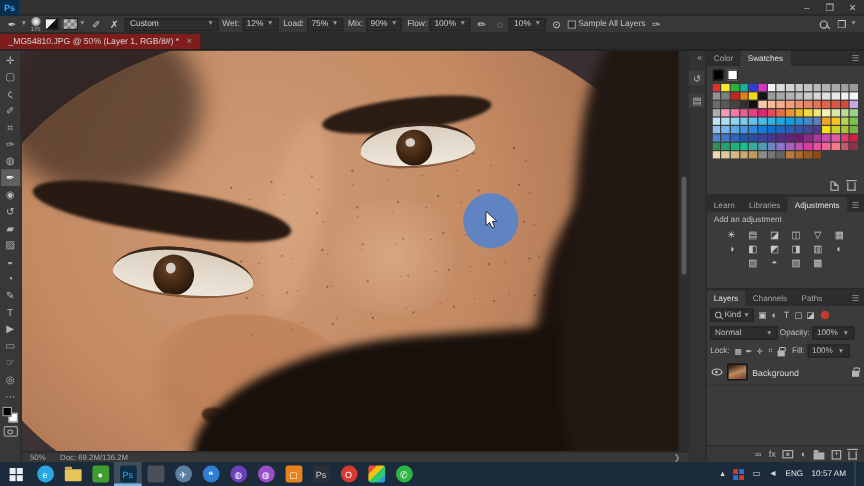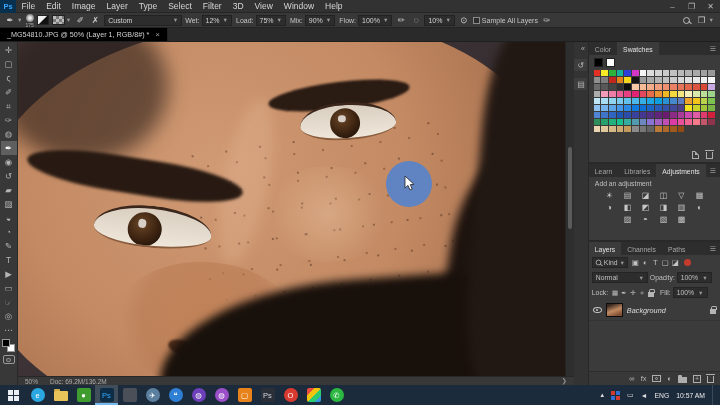--- a/index.html
+++ b/index.html
@@ -26,21 +26,21 @@
 .opt-field{display:flex;align-items:center;gap:2px}
 .opt-box{background:#2d2d2d;border:1px solid #222;height:11px;line-height:9px;padding:0 3px;min-width:24px;display:flex;align-items:center;justify-content:space-between;gap:3px;color:#d2d2d2}
 .opt-select{background:#2d2d2d;border:1px solid #222;height:11px;padding:0 3px;min-width:78px;display:flex;align-items:center;justify-content:space-between;color:#d2d2d2}
 .checkbox{width:7px;height:7px;border:1px solid #8a8a8a;background:#2d2d2d;display:inline-block}
 .opt-right{margin-left:auto;display:flex;align-items:center;gap:6px;padding-right:2px}
 .ico-search{position:relative;width:7px;height:7px;border:1.2px solid #bdbdbd;border-radius:50%;display:inline-block}
 .ico-search::after{content:"";position:absolute;width:4px;height:1.2px;background:#bdbdbd;transform:rotate(45deg);right:-3px;bottom:-1px}
 
 
 .tabbar{position:absolute;top:28px;left:0;right:0;height:14px;background:#2a2a2a;border-bottom:1px solid #1f1f1f;display:flex;z-index:4}
-.doc-tab{background:#000000;border-right:1px solid #232323;display:flex;align-items:center;gap:6px;padding:0 7px;font-size:7.2px;color:#d2d2d2}
+.doc-tab{background:#7f1d1d;border-right:1px solid #232323;display:flex;align-items:center;gap:6px;padding:0 7px;font-size:7.2px;color:#d2d2d2}
 .tab-close{color:#9c9c9c;font-size:8px}
 
 
 .toolbar{position:absolute;top:42px;left:0;width:18px;bottom:20px;background:#383838;border-right:1px solid #2a2a2a;display:flex;flex-direction:column;align-items:center;padding-top:1px;z-index:3}
 .tool{width:16px;height:14px;display:flex;align-items:center;justify-content:center;font-size:8.5px;color:#b5b5b5}
 .tool.selected{background:#5f5f5f;color:#fff}
 .fgbg{position:relative;width:13px;height:13px;margin-top:2px;flex:none}
 .fg-swatch{position:absolute;top:0;left:0;width:8px;height:8px;background:#000;border:1px solid #9a9a9a;z-index:2}
 .bg-swatch{position:absolute;bottom:0;right:0;width:8px;height:8px;background:#fff;border:1px solid #9a9a9a}
 .quickmask{width:12px;height:9px;border:1px solid #9a9a9a;border-radius:2px;margin-top:3px;position:relative}
@@ -116,21 +116,21 @@
 .llock-icon{font-size:6.5px;color:#c0c0c0;width:8px;text-align:center}
 .ico-lock{width:6px;height:5px;background:#b5b5b5;position:relative;display:inline-block;margin-top:3px}
 .ico-lock::before{content:"";position:absolute;left:1px;top:-3px;width:4px;height:3px;border:1px solid #b5b5b5;border-bottom:none;border-radius:2px 2px 0 0}
 .layer-list{display:flex;flex-direction:column}
 .layer-row{display:flex;align-items:center;gap:4px;height:21px;padding:0 4px;border-bottom:1px solid #343434;font-size:7.3px;color:#dcdcdc}
 .layer-row.selected{background:#525252}
 .ico-eye{width:9px;height:6px;border:1px solid #c9c9c9;border-radius:50%;position:relative;flex:none}
 .ico-eye::after{content:"";position:absolute;inset:1px 2.5px;border-radius:50%;background:#c9c9c9}
 .thumb{width:17px;height:14px;border:1px solid #0d0d0d;background:linear-gradient(160deg,#38281f 12%,#c08a62 52%,#7e4c31 88%);flex:none}
 .thumb-frame{outline:1px solid #888;outline-offset:1px}
-.layer-name.italic{font-style:italic}
+.layer-name.italic{}
 .row-lock{margin-left:auto}
 .lbottom{margin-top:auto;display:flex;justify-content:flex-end;align-items:center;gap:6px;height:14px;padding:0 6px;background:#383838;border-top:1px solid #2d2d2d}
 .lb-glyph{font-size:7.5px;color:#b8b8b8}
 .ico-mask{width:9px;height:7px;border:1px solid #aeaeae;position:relative}
 .ico-mask::after{content:"";position:absolute;inset:1px 2px;border-radius:50%;border:1px solid #aeaeae}
 .ico-folder{width:9px;height:6px;background:#aeaeae;position:relative;margin-top:2px}
 .ico-folder::before{content:"";position:absolute;left:0;top:-2px;width:4px;height:2px;background:#aeaeae;border-radius:1px 1px 0 0}
 .ico-newlayer{width:8px;height:8px;border:1px solid #aeaeae;color:#aeaeae;font-size:7px;line-height:6px;text-align:center}
 
 
@@ -148,33 +148,20 @@
 .tray{margin-left:auto;display:flex;align-items:center;gap:7px;padding-right:5px;font-size:6.8px;color:#eaeaea}
 .tray-flag{display:grid;grid-template-columns:4px 4px;grid-template-rows:4px 4px;gap:1px}
 .tray-glyph{font-size:7px;color:#dcdcdc}
 .desktop-sliver{width:3px;height:20px;border-left:1px solid #3a4a5c}
 </style>
 </head>
 <body>
 
 <div class="menubar">
   <div class="ps-logo">Ps</div>
-  <div id="menu-items" style="display:flex">
-      <span class="menu-item">File</span>
-      <span class="menu-item">Edit</span>
-      <span class="menu-item">Image</span>
-      <span class="menu-item">Layer</span>
-      <span class="menu-item">Type</span>
-      <span class="menu-item">Select</span>
-      <span class="menu-item">Filter</span>
-      <span class="menu-item">3D</span>
-      <span class="menu-item">View</span>
-      <span class="menu-item">Window</span>
-      <span class="menu-item">Help</span>
-    </div>
   <div class="win-controls">
     <span class="win-btn">–</span>
     <span class="win-btn">❐</span>
     <span class="win-btn">✕</span>
   </div>
 </div>
 
 <div class="optionsbar">
   <span class="opt-tool">
     <span class="glyph-btn">✒</span>

